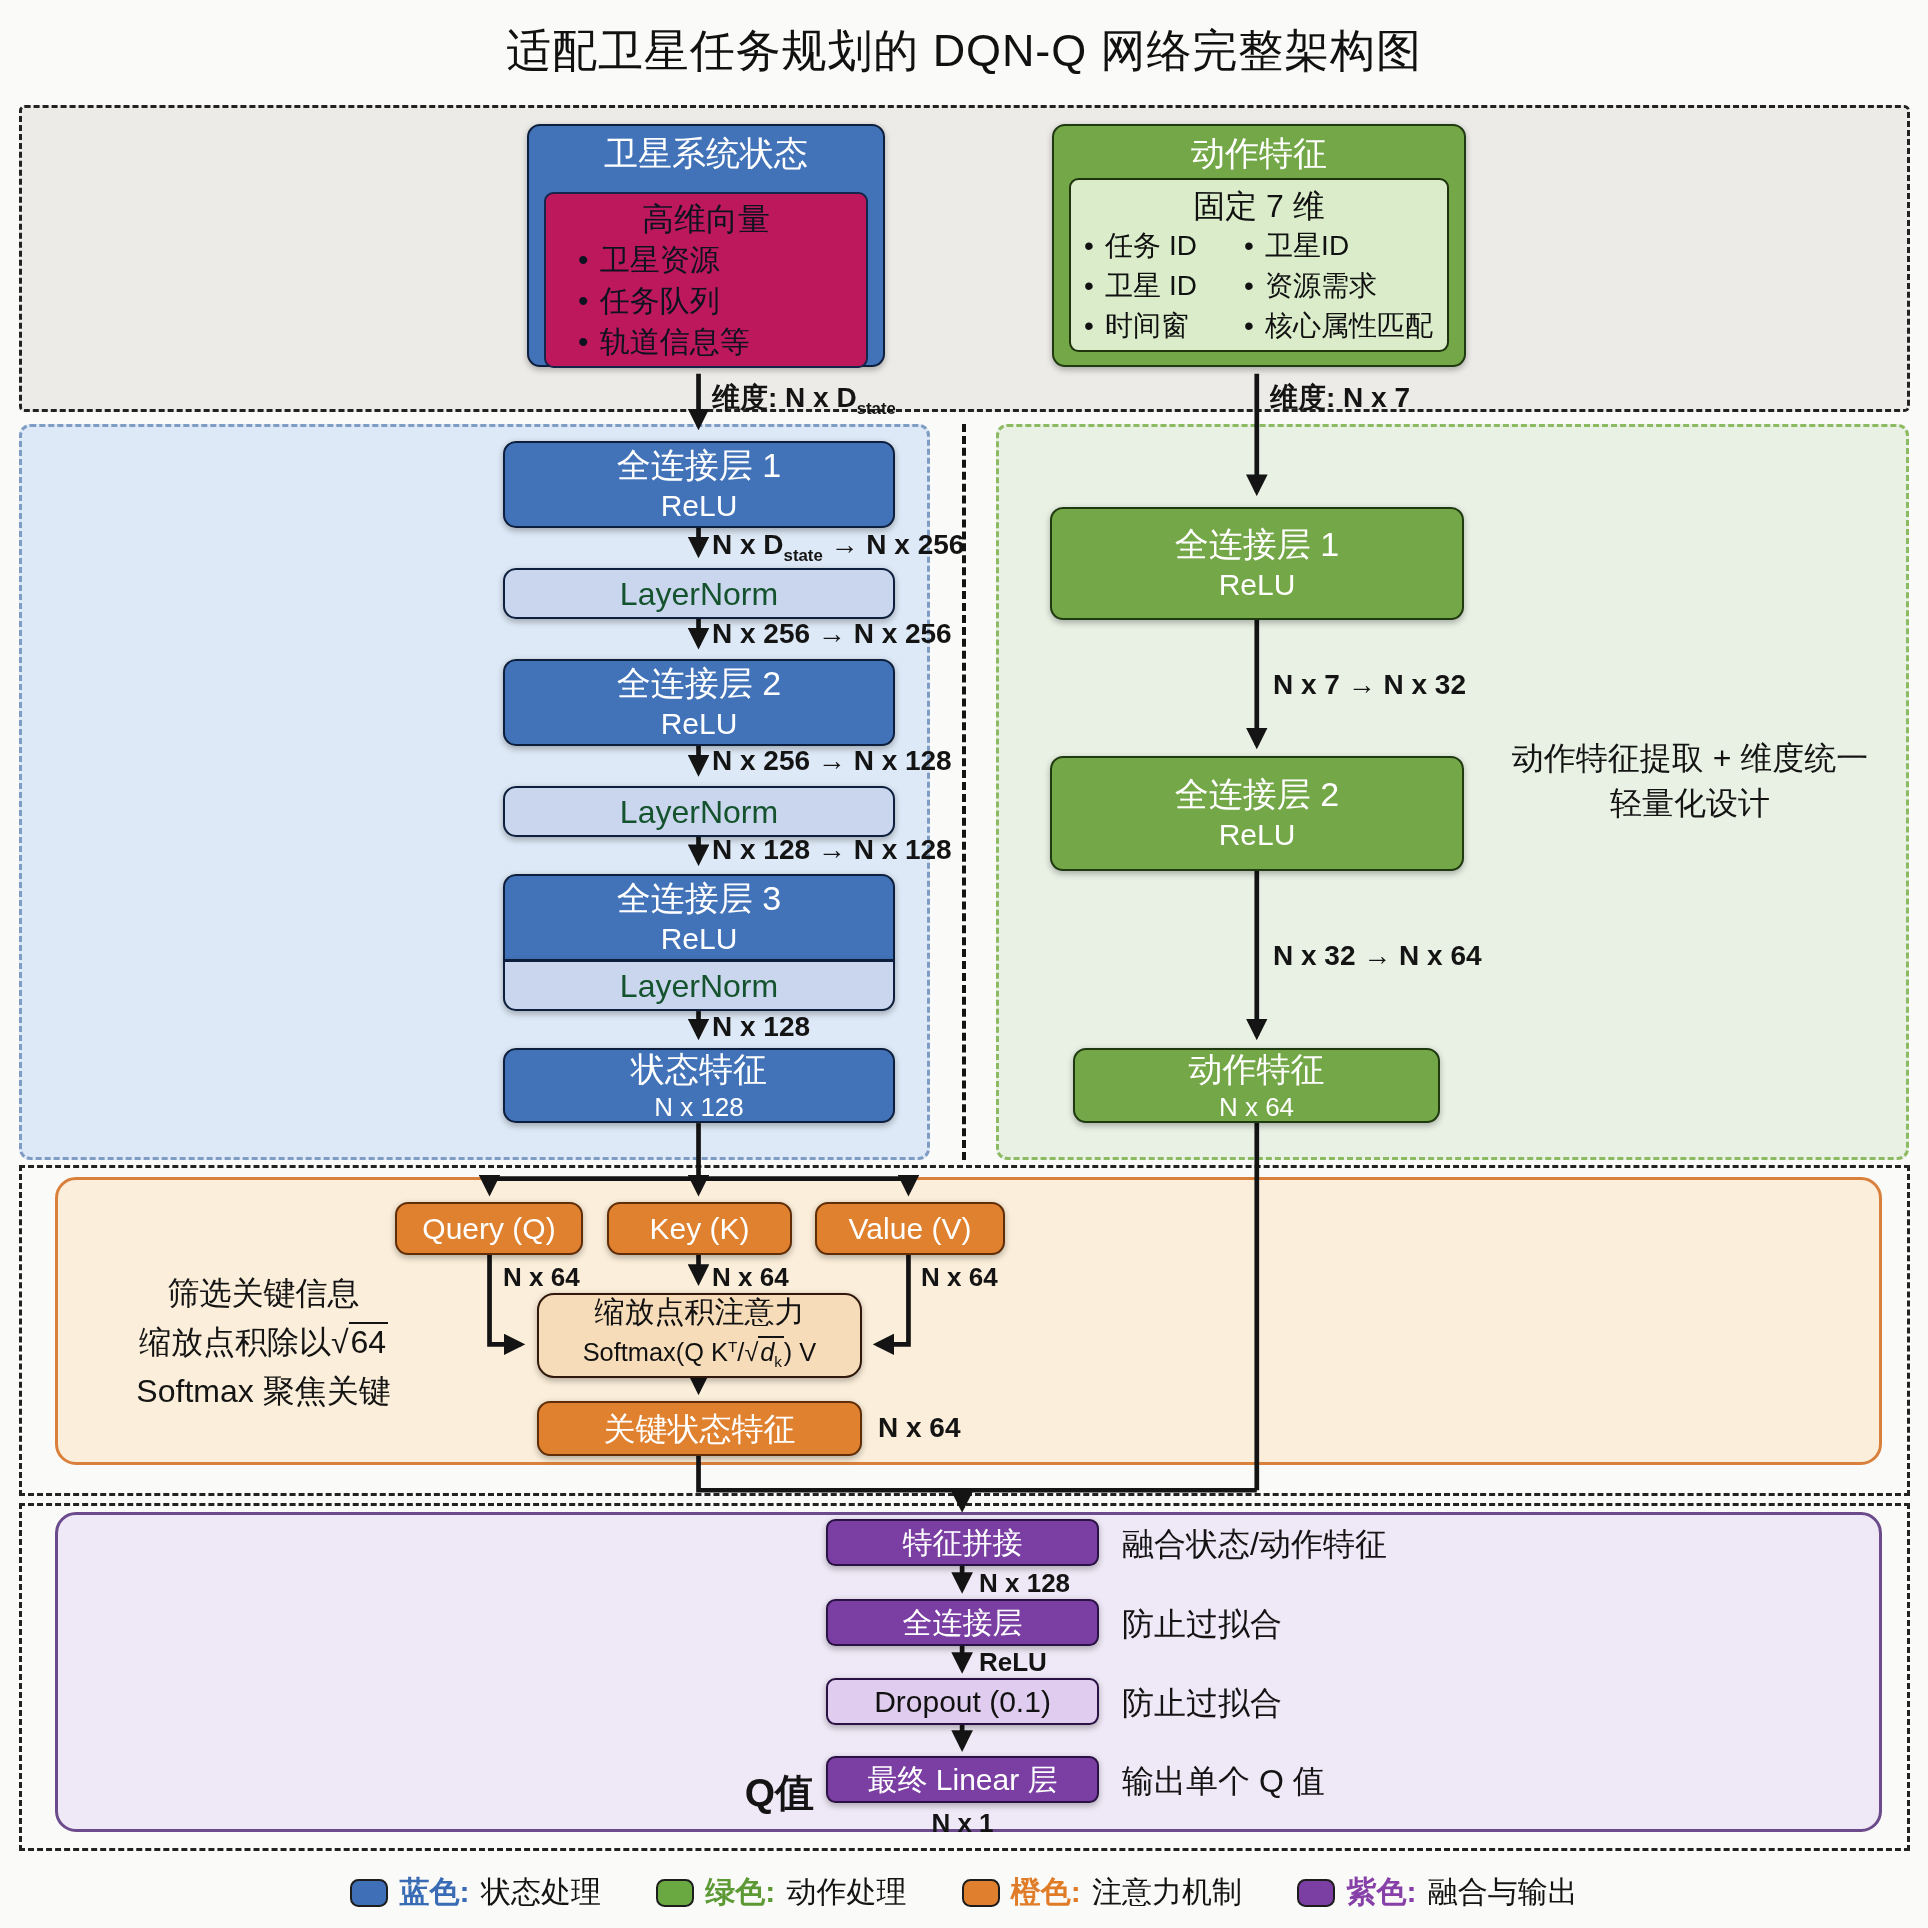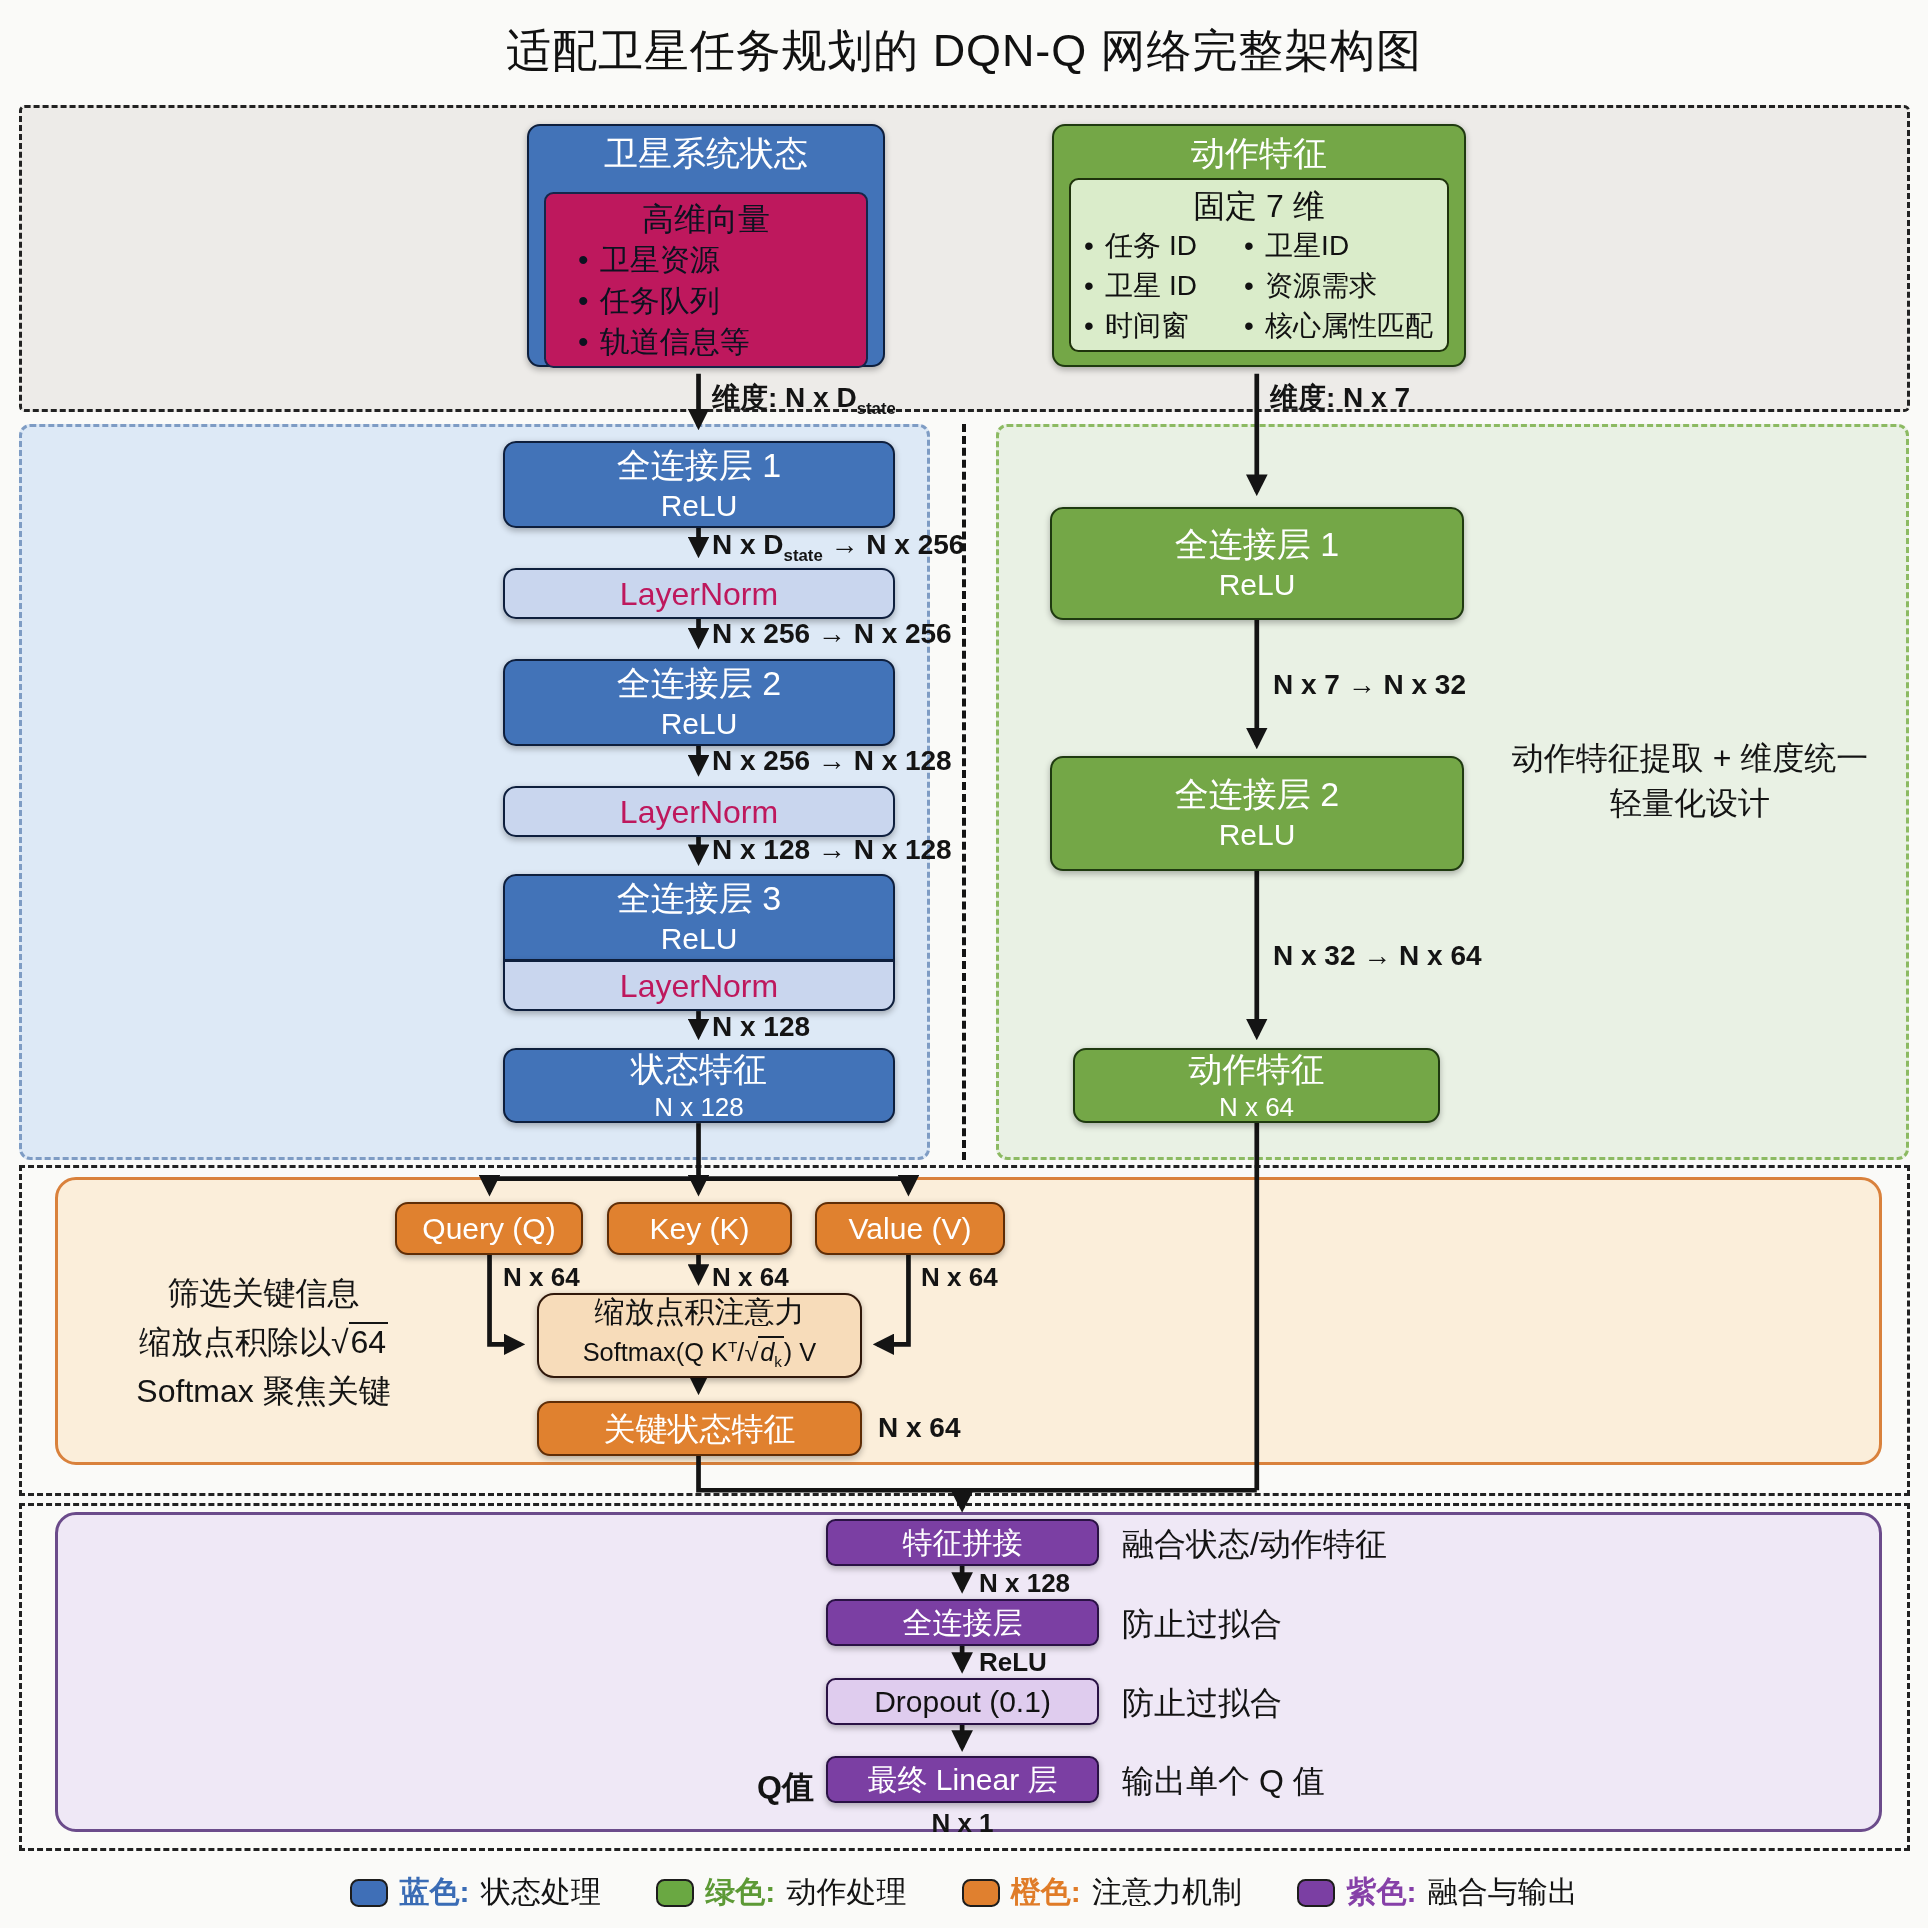--- a/index.html
+++ b/index.html
@@ -6,21 +6,21 @@
   #canvas{position:relative;width:1928px;height:1928px;background:#fafaf8;
     font-family:"Liberation Sans","DejaVu Sans",sans-serif;color:#111;overflow:hidden;}
   .abs{position:absolute;}
   .title{width:1928px;text-align:center;font-size:45px;font-weight:normal;letter-spacing:0.9px;}
   .section{position:absolute;box-sizing:border-box;}
   .sec-label{position:absolute;font-size:43px;font-weight:bold;color:#161616;}
   .box{position:absolute;box-sizing:border-box;border:2.8px solid;border-radius:13px;
     display:flex;flex-direction:column;align-items:center;justify-content:center;
     text-align:center;box-shadow:0 2.8px 6.6px rgba(0,0,0,.28);z-index:10;}
   .blue{background:#4273b8;border-color:#0e1f3d;color:#fff;}
-  .lblue{background:#c9d6ee;border-color:#0e1f3d;color:#be185d;}
+  .lblue{background:#c9d6ee;border-color:#0e1f3d;color:#14532d;}
   .innerbox{box-sizing:border-box;border:2.8px solid #15264a;border-radius:9.4px;background:#be185d;
     color:#0c1220;width:324px;margin-top:17px;padding:5.6px 0 3.8px 0;}
   .green{background:#74a747;border-color:#1f3a10;color:#fff;}
   .ginner{box-sizing:border-box;border:2.8px solid #1f330c;border-radius:9.4px;background:#daecca;
     color:#111;width:380px;margin-top:3.8px;padding:5.6px 0 3.8px 0;}
   .orange{background:#e0812f;border-color:#5f2d06;color:#fff;}
   .lorange{background:#f7dcba;border-color:#30180a;color:#111;}
   .purple{background:#7b3fa3;border-color:#2a1245;color:#fff;}
   .lpurple{background:#dfccee;border-color:#2a1245;color:#111;}
   .l36{font-size:34px;line-height:43px;}
@@ -232,21 +232,21 @@
     <div class="l32">全连接层</div>
   </div>
   <div class="note" style="left:1122px;top:1604px;width:490px;text-align:left;line-height:40px;">防止过拟合</div>
   <div class="dim dim28" style="left:979px;top:1647px;">ReLU</div>
 
   <div class="box lpurple" style="left:826px;top:1678px;width:273px;height:47px;border-radius:9.4px;">
     <div class="l32">Dropout (0.1)</div>
   </div>
   <div class="note" style="left:1122px;top:1683px;width:490px;text-align:left;line-height:40px;">防止过拟合</div>
 
-  <div class="dim" style="left:725px;top:1766px;width:89px;text-align:right;font-size:32px;">Q值</div>
+  <div class="dim" style="left:725px;top:1766px;width:89px;text-align:right;font-size:39px;">Q值</div>
   <div class="box purple" style="left:826px;top:1756px;width:273px;height:47px;border-radius:9.4px;">
     <div class="l32">最终 Linear 层</div>
   </div>
   <div class="note" style="left:1122px;top:1761px;width:490px;text-align:left;line-height:40px;">输出单个 Q 值</div>
   <div class="dim dim28" style="left:826px;top:1808px;width:273px;text-align:center;">N x 1</div>
 
   <div class="legend-row">
     <div class="legend-item">
       <span class="swatch" style="background: rgb(63, 111, 183);"></span>
       <span class="leg-label" style="color: rgb(58, 108, 181);">蓝色:</span>

